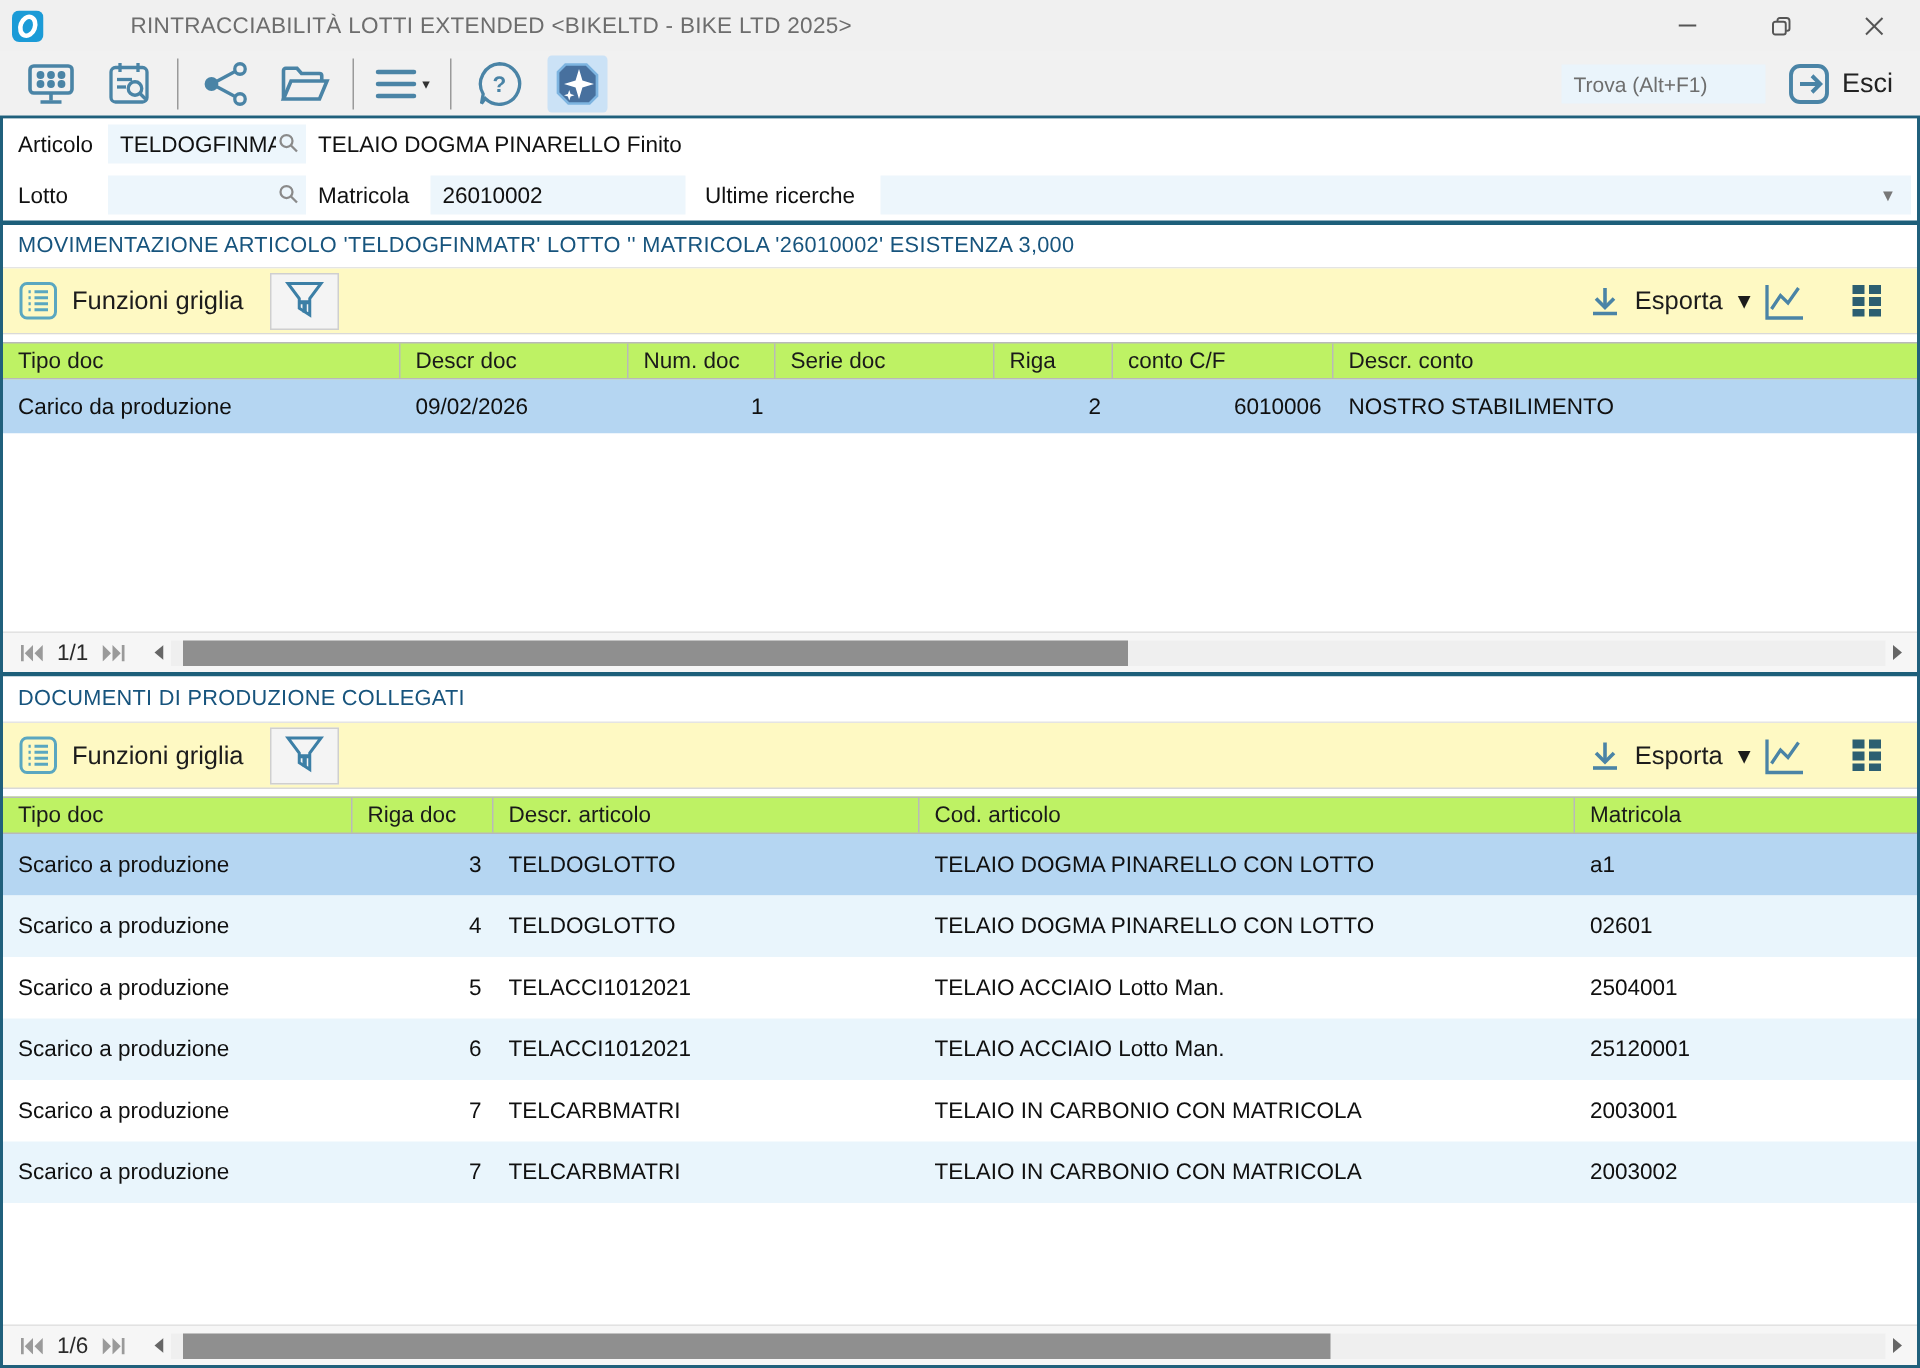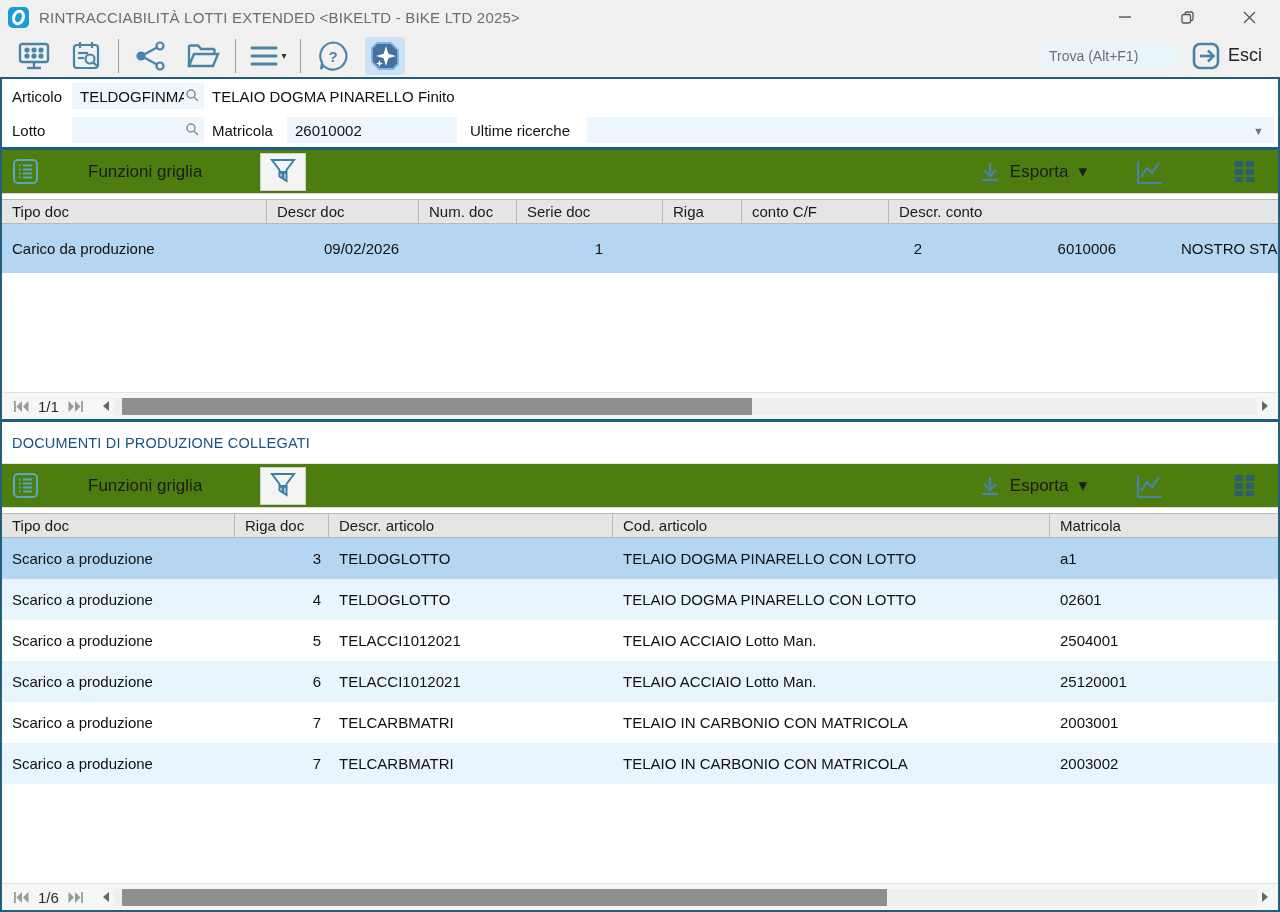--- a/index.html
+++ b/index.html
@@ -1,21 +1,21 @@
 <!DOCTYPE html>
 <html><head>
 <meta charset="utf-8">
 <style>
   * { margin:0; padding:0; box-sizing:border-box; }
   html,body { width:1280px; height:912px; overflow:hidden; }
   body { font-family:"Liberation Sans", sans-serif; background:#fff; }
   .win { width:1280px; height:912px; display:flex; flex-direction:column; background:#f0f0f0; }
 
   
-  .titlebar { height:34px; display:flex; align-items:center; background:#f0f0f0; flex:0 0 auto; }
+  .titlebar { height:34px; display:flex; align-items:center; background:#f0f0f0; flex:0 0 auto;gap:48px; }
   .logo { margin-left:8px; flex:0 0 auto; }
   .title { margin-left:10px; font-size:15px; color:#6d6d6d; letter-spacing:.2px; flex:1 1 auto; white-space:nowrap; overflow:hidden; }
   .winbtns { display:flex; align-items:center; height:100%; }
   .winbtn { width:62px; height:100%; display:flex; align-items:center; justify-content:center; color:#555; }
 
   
   .toolbar { height:43px; display:flex; align-items:center; background:#f1f1f1; flex:0 0 auto; padding:0 8px; }
   .tbtn { width:52px; height:38px; display:flex; align-items:center; justify-content:center; }
   .tbtn.sel { background:#cbe2f6; border-radius:3px; width:40px; margin-left:6px; }
   .tsep { width:1px; height:34px; background:#9a9a9a; margin:0 6px; }
@@ -38,43 +38,43 @@
   .finput .val { padding-left:8px; white-space:nowrap; overflow:hidden; }
   .mag { position:absolute; right:5px; top:5px; }
   .ddcaret { position:absolute; right:10px; top:8px; color:#777; font-size:11px; }
 
   .sep { height:3px; background:#1d5f7a; flex:0 0 auto; }
 
   .sechdr { height:29px; flex:0 0 auto; display:flex; align-items:center; padding-left:10px;
             background:#fff; color:#17547d; font-size:14.5px; letter-spacing:.2px; border-bottom:1px solid #e4e4e4; }
 
   
-  .gridtb { height:44px; flex:0 0 auto; background:#4d7c0f; display:flex; align-items:center; border-bottom:1px solid #d9d9d9; padding:0 10px;gap:40px; }
+  .gridtb { height:44px; flex:0 0 auto; background:#fef9c3; display:flex; align-items:center; border-bottom:1px solid #d9d9d9; padding:0 10px; }
   .fglabel { font-size:17px; color:#1c1c1c; margin:0 14px 0 9px; }
   .filterbtn { width:46px; height:38px; background:#f4f4f4; border:1px solid #cfcfcf; display:flex; align-items:center; justify-content:center; margin-left:4px; }
   .esporta { display:flex; align-items:center; gap:8px; margin-right:8px; }
   .esporta span { font-size:17px; color:#1c1c1c; }
   .chartbtn { margin-right:30px; display:flex; }
   .blocksbtn { margin-right:12px; display:flex; }
 
   
   .gridwrap { display:flex; flex-direction:column; background:#fff; }
   .gw1 { flex:0 0 auto; height:225px; }
   .gw2 { flex:1 1 auto; }
   .gap { height:5px; flex:0 0 auto; }
-  .thead { display:grid; height:25px; flex:0 0 auto; background:#e5e5e5;
+  .thead { display:grid; height:25px; flex:0 0 auto; background:#bef264;
            border-top:1px solid #b9b9b9; border-bottom:1px solid #b9b9b9; }
   .thead > div { font-size:15px; color:#1a1a1a; line-height:23px; padding-left:10px;
                  border-right:1px solid #b9b9b9; white-space:nowrap; overflow:hidden; }
   .thead > div:last-child { border-right:none; }
   .tbody { flex:0 0 auto; }
   .trow { display:grid; }
   .g1 .thead, .g1 .trow { grid-template-columns:265px 152px 98px 146px 79px 147px 1fr; }
   .g2 .thead, .g2 .trow { grid-template-columns:233px 94px 284px 437px 1fr; }
-  .g1 .trow { height:49px;gap:47px; }
+  .g1 .trow { height:36px; }
   .g2 .trow { height:41px; }
   .trow > div { font-size:15px; color:#101010; display:flex; align-items:center; padding-left:10px; white-space:nowrap; overflow:hidden; }
   .g1 .trow > div:nth-child(3), .g1 .trow > div:nth-child(5), .g1 .trow > div:nth-child(6)
     { justify-content:flex-end; padding-right:8px; padding-left:0; }
   .g2 .trow > div:nth-child(2) { justify-content:flex-end; padding-right:8px; padding-left:0; }
   .trow.sel { background:#b5d6f2; }
   .trow.alt { background:#e9f5fc; }
   .fill { flex:1 1 auto; background:#fff; }
 
   
@@ -224,20 +224,21 @@
         <span class="flabel" style="left:468px">Ultime ricerche</span>
         <div class="finput" style="left:585px; right:4px">
           <span class="val"></span>
           <span class="ddcaret">▼</span>
         </div>
       </div>
     </div>
 
     <div class="sep"></div>
 
+    <div class="sechdr">MOVIMENTAZIONE ARTICOLO 'TELDOGFINMATR' LOTTO '' MATRICOLA '26010002' ESISTENZA 3,000</div>
 
     <div class="gridtb">
       <svg width="27" height="27" viewBox="0 0 27 27" fill="none" stroke="#5aa7c0" stroke-width="2">
         <rect x="2" y="2" width="23" height="23" rx="4"></rect>
         <line x1="7" y1="7.5" x2="8.5" y2="7.5"></line>
           <line x1="11" y1="7.5" x2="20" y2="7.5"></line>
         <line x1="7" y1="11.5" x2="8.5" y2="11.5"></line>
           <line x1="11" y1="11.5" x2="20" y2="11.5"></line>
         <line x1="7" y1="15.5" x2="8.5" y2="15.5"></line>
           <line x1="11" y1="15.5" x2="20" y2="15.5"></line>
@@ -331,21 +332,21 @@
             <svg width="7" height="10" viewBox="0 0 7 10" fill="#666">
                 <polygon points="0,0 0,10 6,5"></polygon>
               </svg>
           </span>
         </div>
       </div>
     </div>
 
     <div class="sep"></div>
 
-    <div class="sechdr" style="height:42px">DOCUMENTI DI PRODUZIONE COLLEGATI</div>
+    <div class="sechdr" style="height:31px">DOCUMENTI DI PRODUZIONE COLLEGATI</div>
 
     <div class="gridtb">
       <svg width="27" height="27" viewBox="0 0 27 27" fill="none" stroke="#5aa7c0" stroke-width="2">
         <rect x="2" y="2" width="23" height="23" rx="4"></rect>
         <line x1="7" y1="7.5" x2="8.5" y2="7.5"></line>
           <line x1="11" y1="7.5" x2="20" y2="7.5"></line>
         <line x1="7" y1="11.5" x2="8.5" y2="11.5"></line>
           <line x1="11" y1="11.5" x2="20" y2="11.5"></line>
         <line x1="7" y1="15.5" x2="8.5" y2="15.5"></line>
           <line x1="11" y1="15.5" x2="20" y2="15.5"></line>

